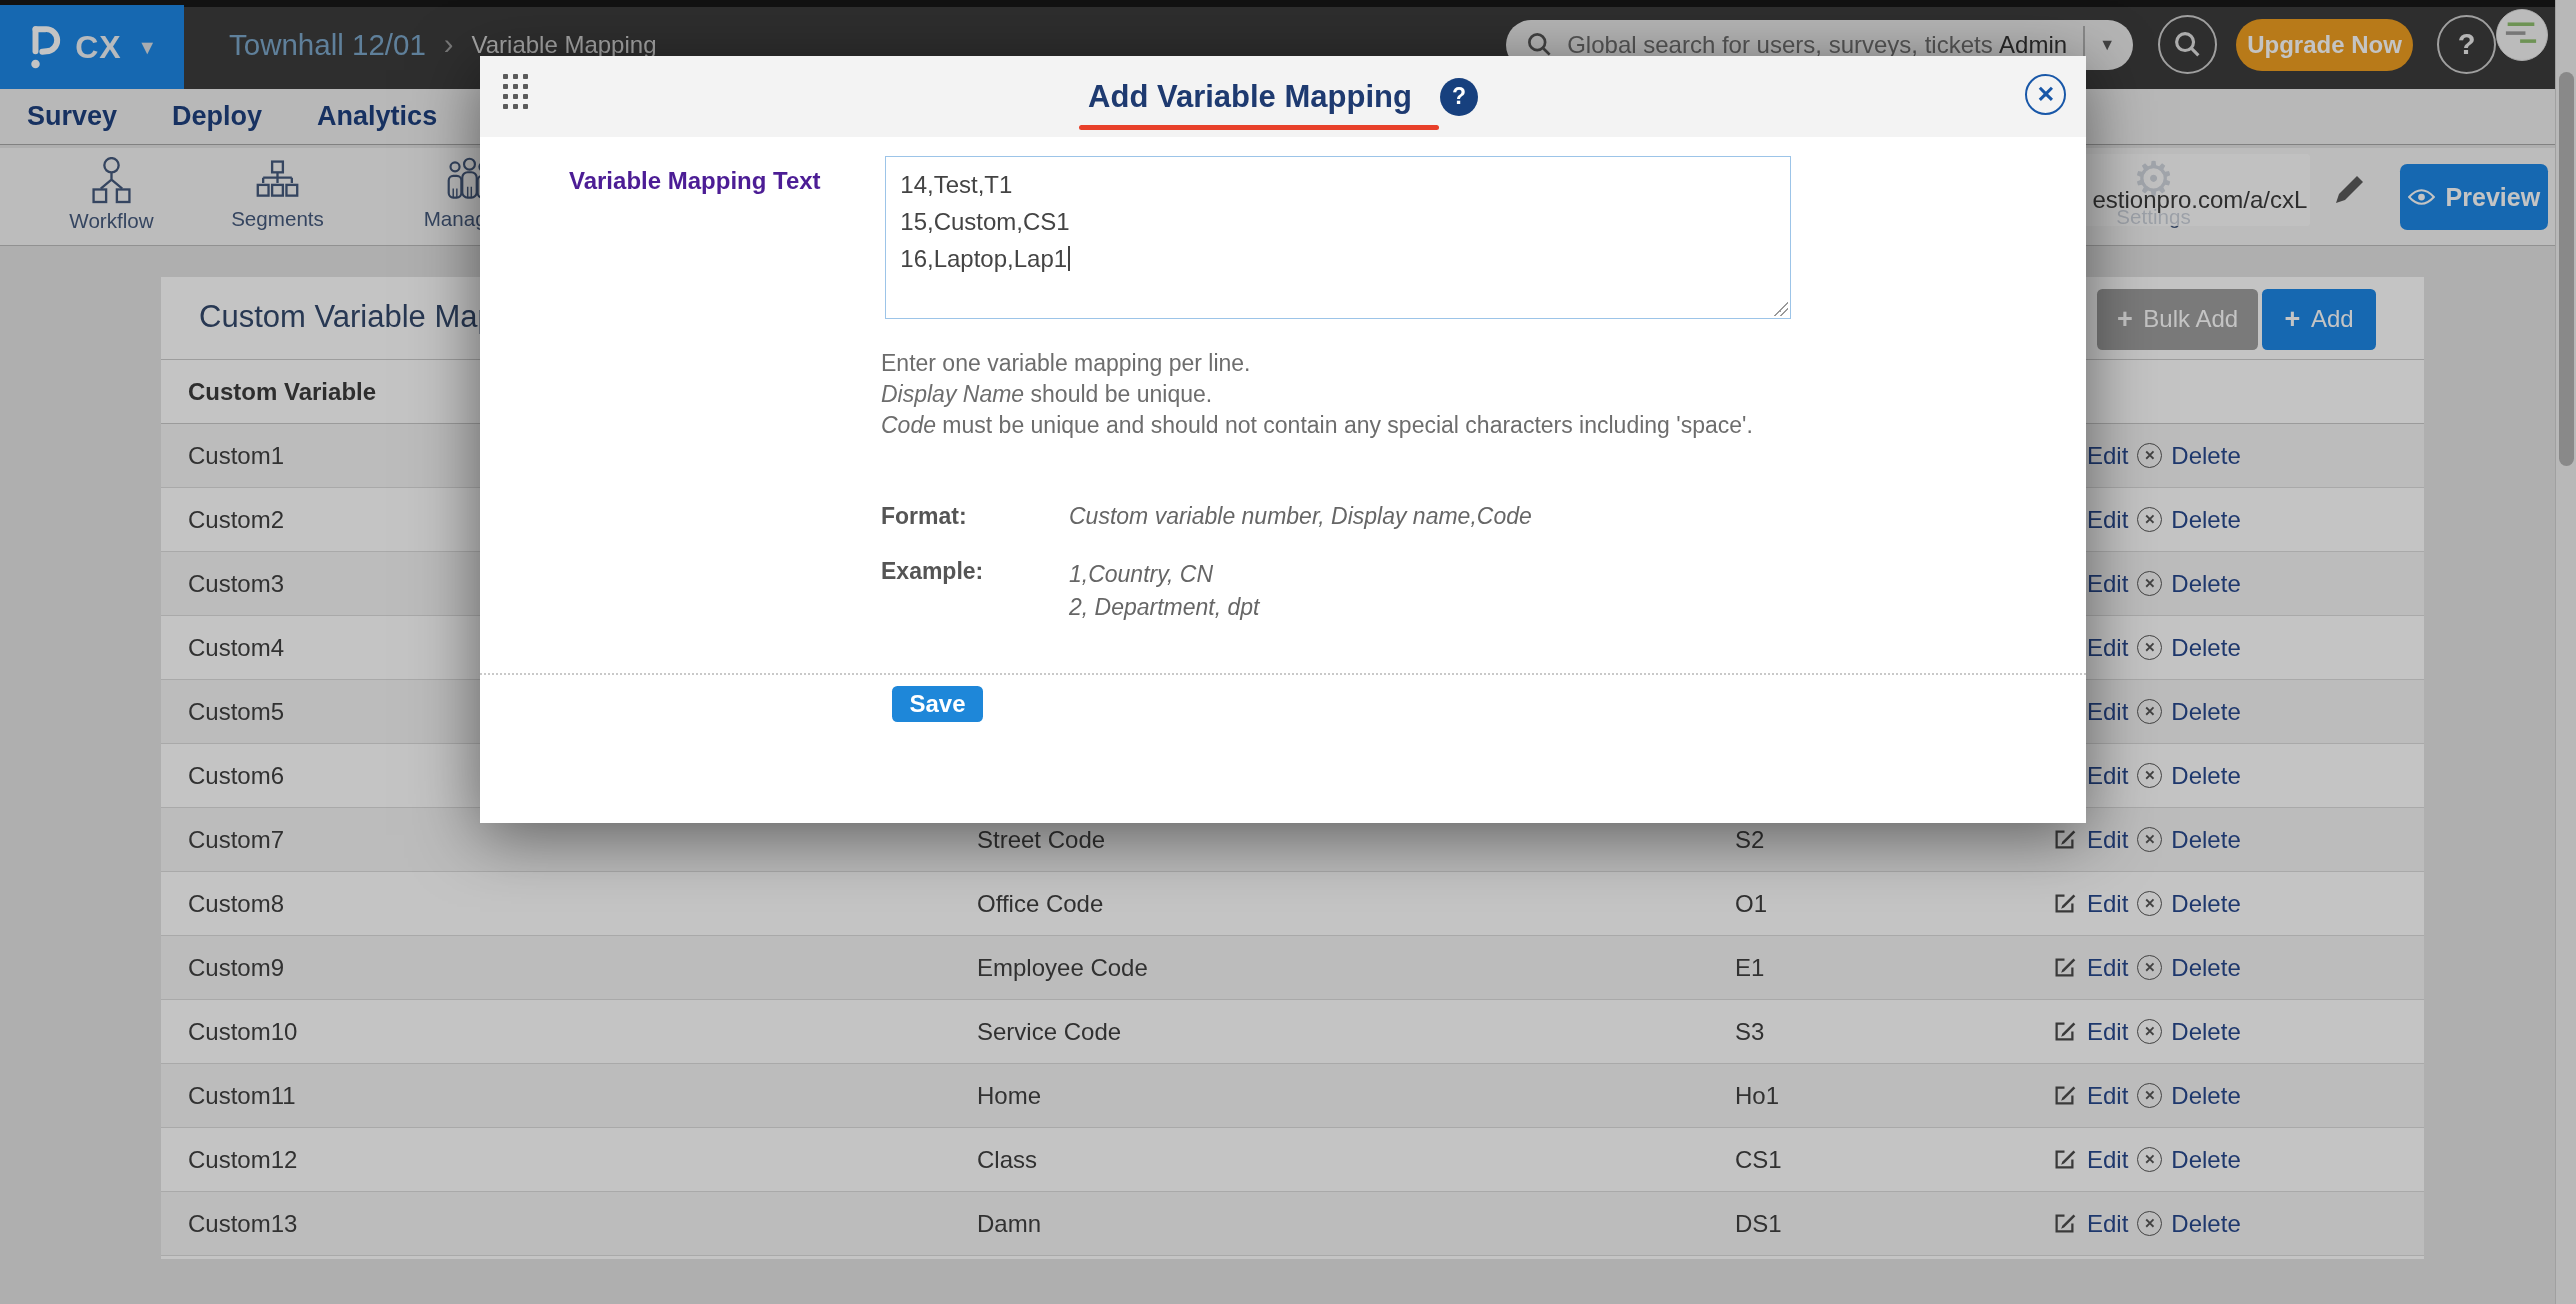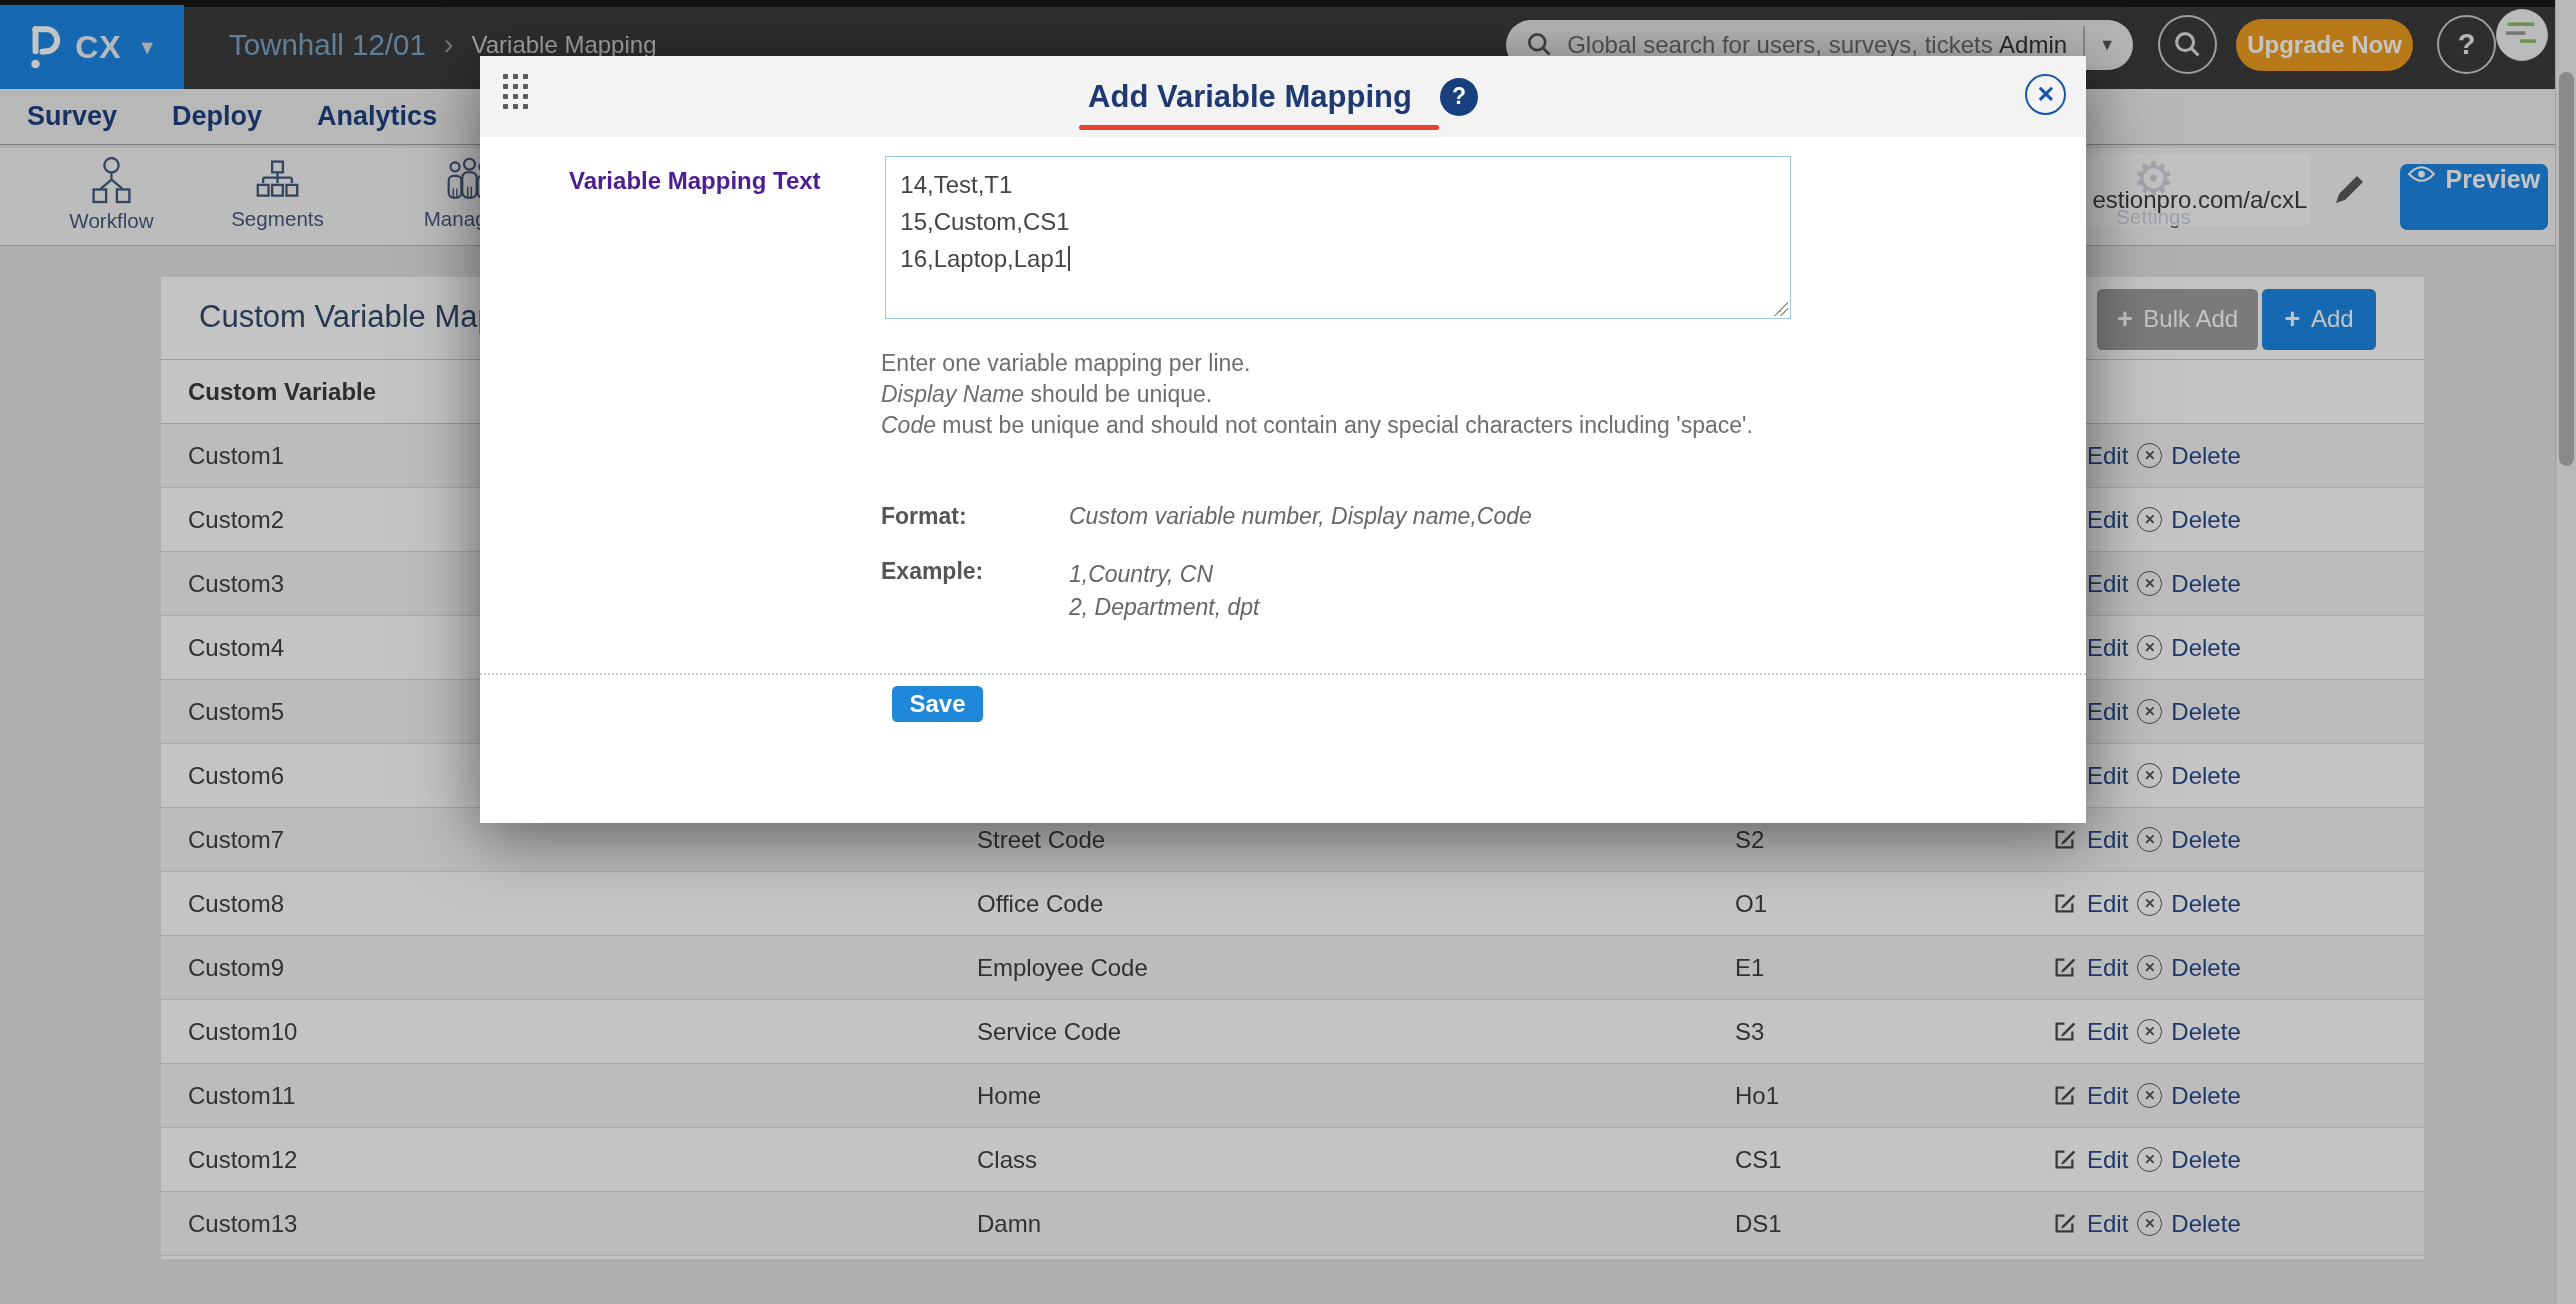--- a/index.html
+++ b/index.html
@@ -49,21 +49,21 @@
   .toolbar{position:absolute;left:0;top:148px;width:100%;height:98px;background:#f5f5f5;
            border-bottom:0.9px solid #bdbdbd;z-index:1;}
   .titem{position:absolute;top:9px;width:143px;display:flex;flex-direction:column;align-items:center;cursor:pointer;}
   .titem .tlabel{margin-top:5.4px;font-size:20.6px;color:#44597c;}
   .gear-glyph{font-size:47px;line-height:43px;color:#5c6e8a;}
   .urlbox{position:absolute;left:2080px;top:6.3px;width:230px;height:72px;background:rgba(255,255,255,0.72);
           border-radius:3.6px;z-index:2;}
   .urltext{position:absolute;left:12.5px;top:32px;font-size:24px;color:#3a3a3a;white-space:nowrap;}
   .pencil{position:absolute;left:2330px;top:25px;z-index:2;}
   .previewbtn{position:absolute;left:2400px;top:16px;width:148px;height:66px;background:#1b87e6;border:none;
-              border-radius:7.2px;display:flex;align-items:flex-start;justify-content:center;gap:10.7px;color:#fff;
+              border-radius:7.2px;display:flex;align-items:center;justify-content:center;gap:10.7px;color:#fff;
               font-size:25px;font-weight:600;z-index:2;font-family:"Liberation Sans",sans-serif;}
 
   
   .card{position:absolute;left:161px;top:277px;width:2263px;height:982px;background:#fff;z-index:1;}
   .card-head{position:relative;height:83px;border-bottom:0.9px solid #ccc;}
   .card-title{position:absolute;left:38px;top:21.5px;font-size:31px;color:#32486b;white-space:nowrap;}
   .hbtn{position:absolute;top:11.6px;height:61px;border:none;border-radius:5.4px;color:#fff;font-size:24px;
         display:flex;align-items:center;justify-content:center;gap:10.7px;font-family:"Liberation Sans",sans-serif;}
   .hbtn .plus{font-size:27px;font-weight:700;}
   .bulkadd{left:1936px;width:161px;background:#9e9e9e;}

